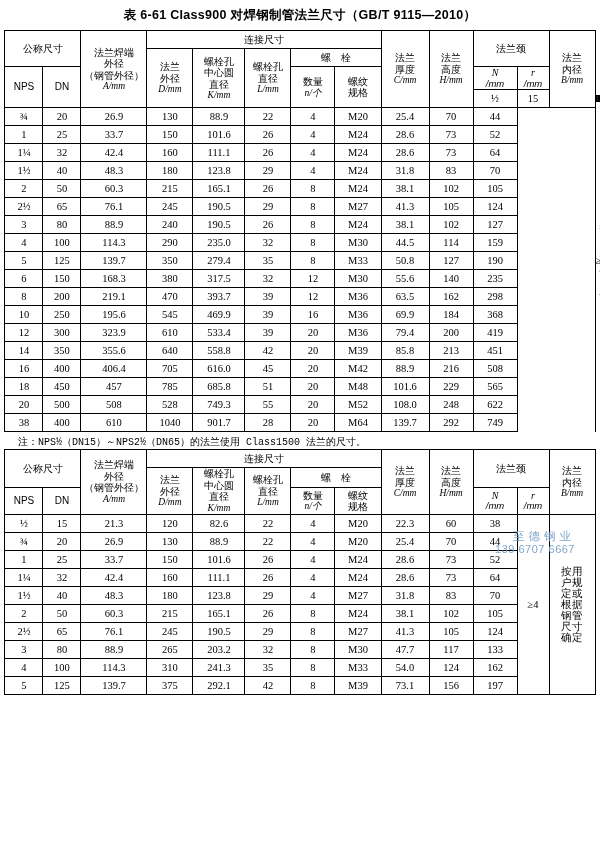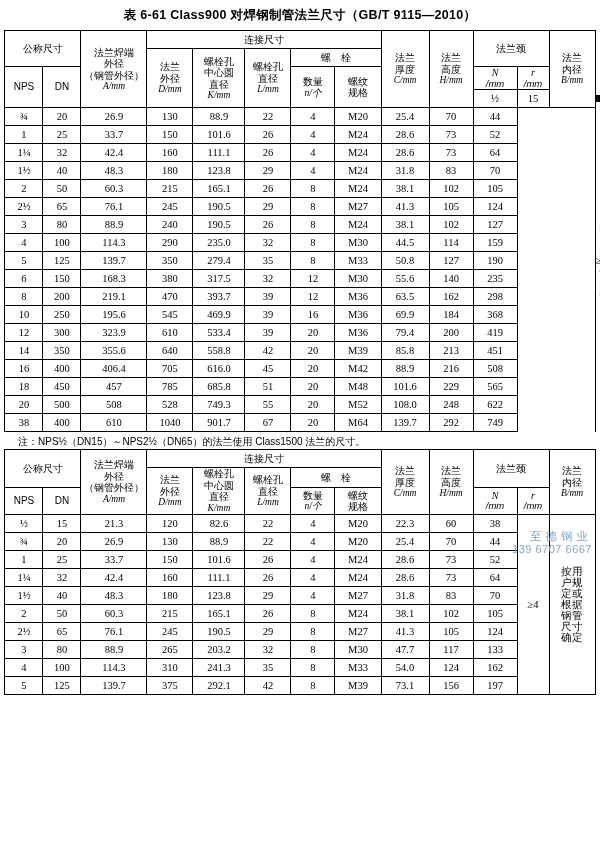--- a/index.html
+++ b/index.html
@@ -49,25 +49,25 @@
   .ital{font-family:"Liberation Serif", serif;font-style:italic;}
   .vert-note{
     font-family:"Liberation Sans", sans-serif;
     font-size:10.5px;
     line-height:1.35;
     letter-spacing:0.5px;
   }
   .note{
     font-size:10px;
     padding:3px 0 0 18px;
-    font-family:Liberation Sans, sans-serif;
+    font-family:Liberation Mono, monospace;
   }
   .watermark{
     position:absolute;
-    right:8px;
+    right:25px;
     font-family:"Liberation Sans", sans-serif;
     color:#7fa6c9;
     text-align:right;
     line-height:1.25;
   }
   .wm1{font-size:11.5px;letter-spacing:4px;}
   .wm2{font-size:11px;letter-spacing:0.5px;text-align:center;}
   .frac{font-size:9.5px;}
 </style>
 </head>
@@ -397,21 +397,21 @@
         <td>108.0</td>
         <td>248</td>
         <td>622</td>
       </tr>
       <tr>
         <td>38</td>
         <td>400</td>
         <td>610</td>
         <td>1040</td>
         <td>901.7</td>
-        <td>67</td>
+        <td>28</td>
         <td>20</td>
         <td>M64</td>
         <td>139.7</td>
         <td>292</td>
         <td>749</td>
       </tr>
     </tbody>
   </table>
 
   <div class="note">注：NPS½（DN15）～NPS2½（DN65）的法兰使用 Class1500 法兰的尺寸。</div>

